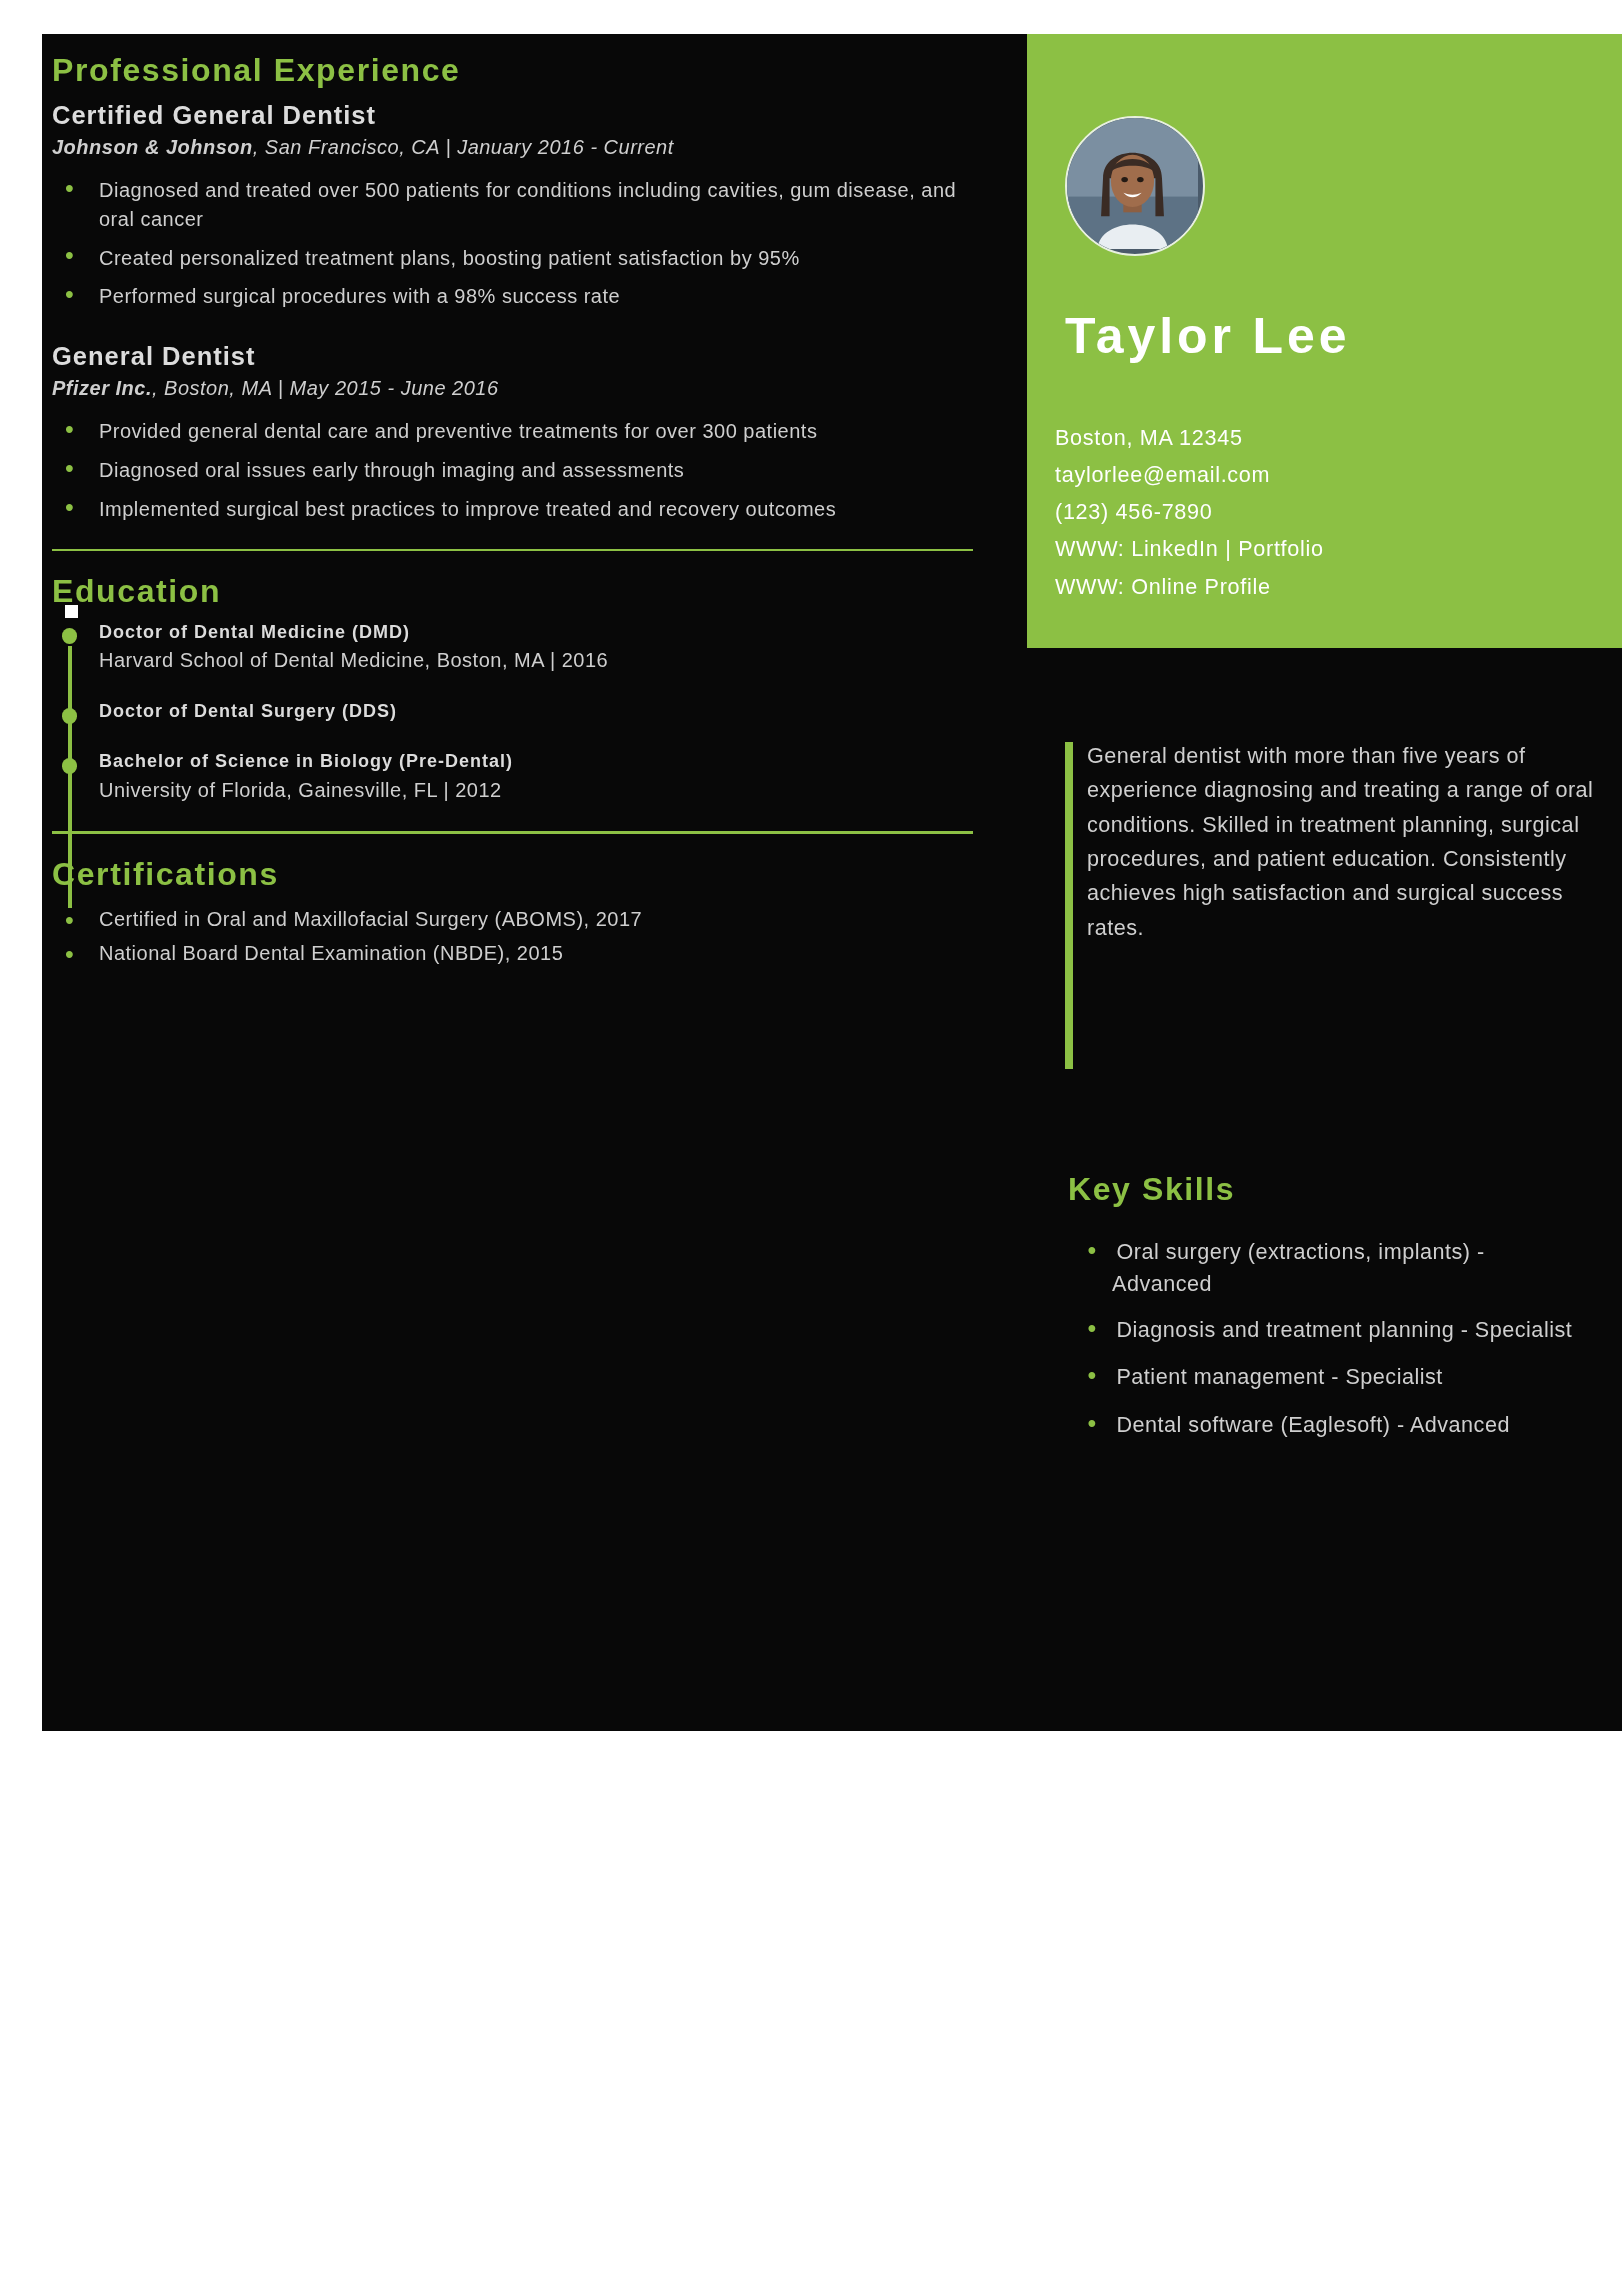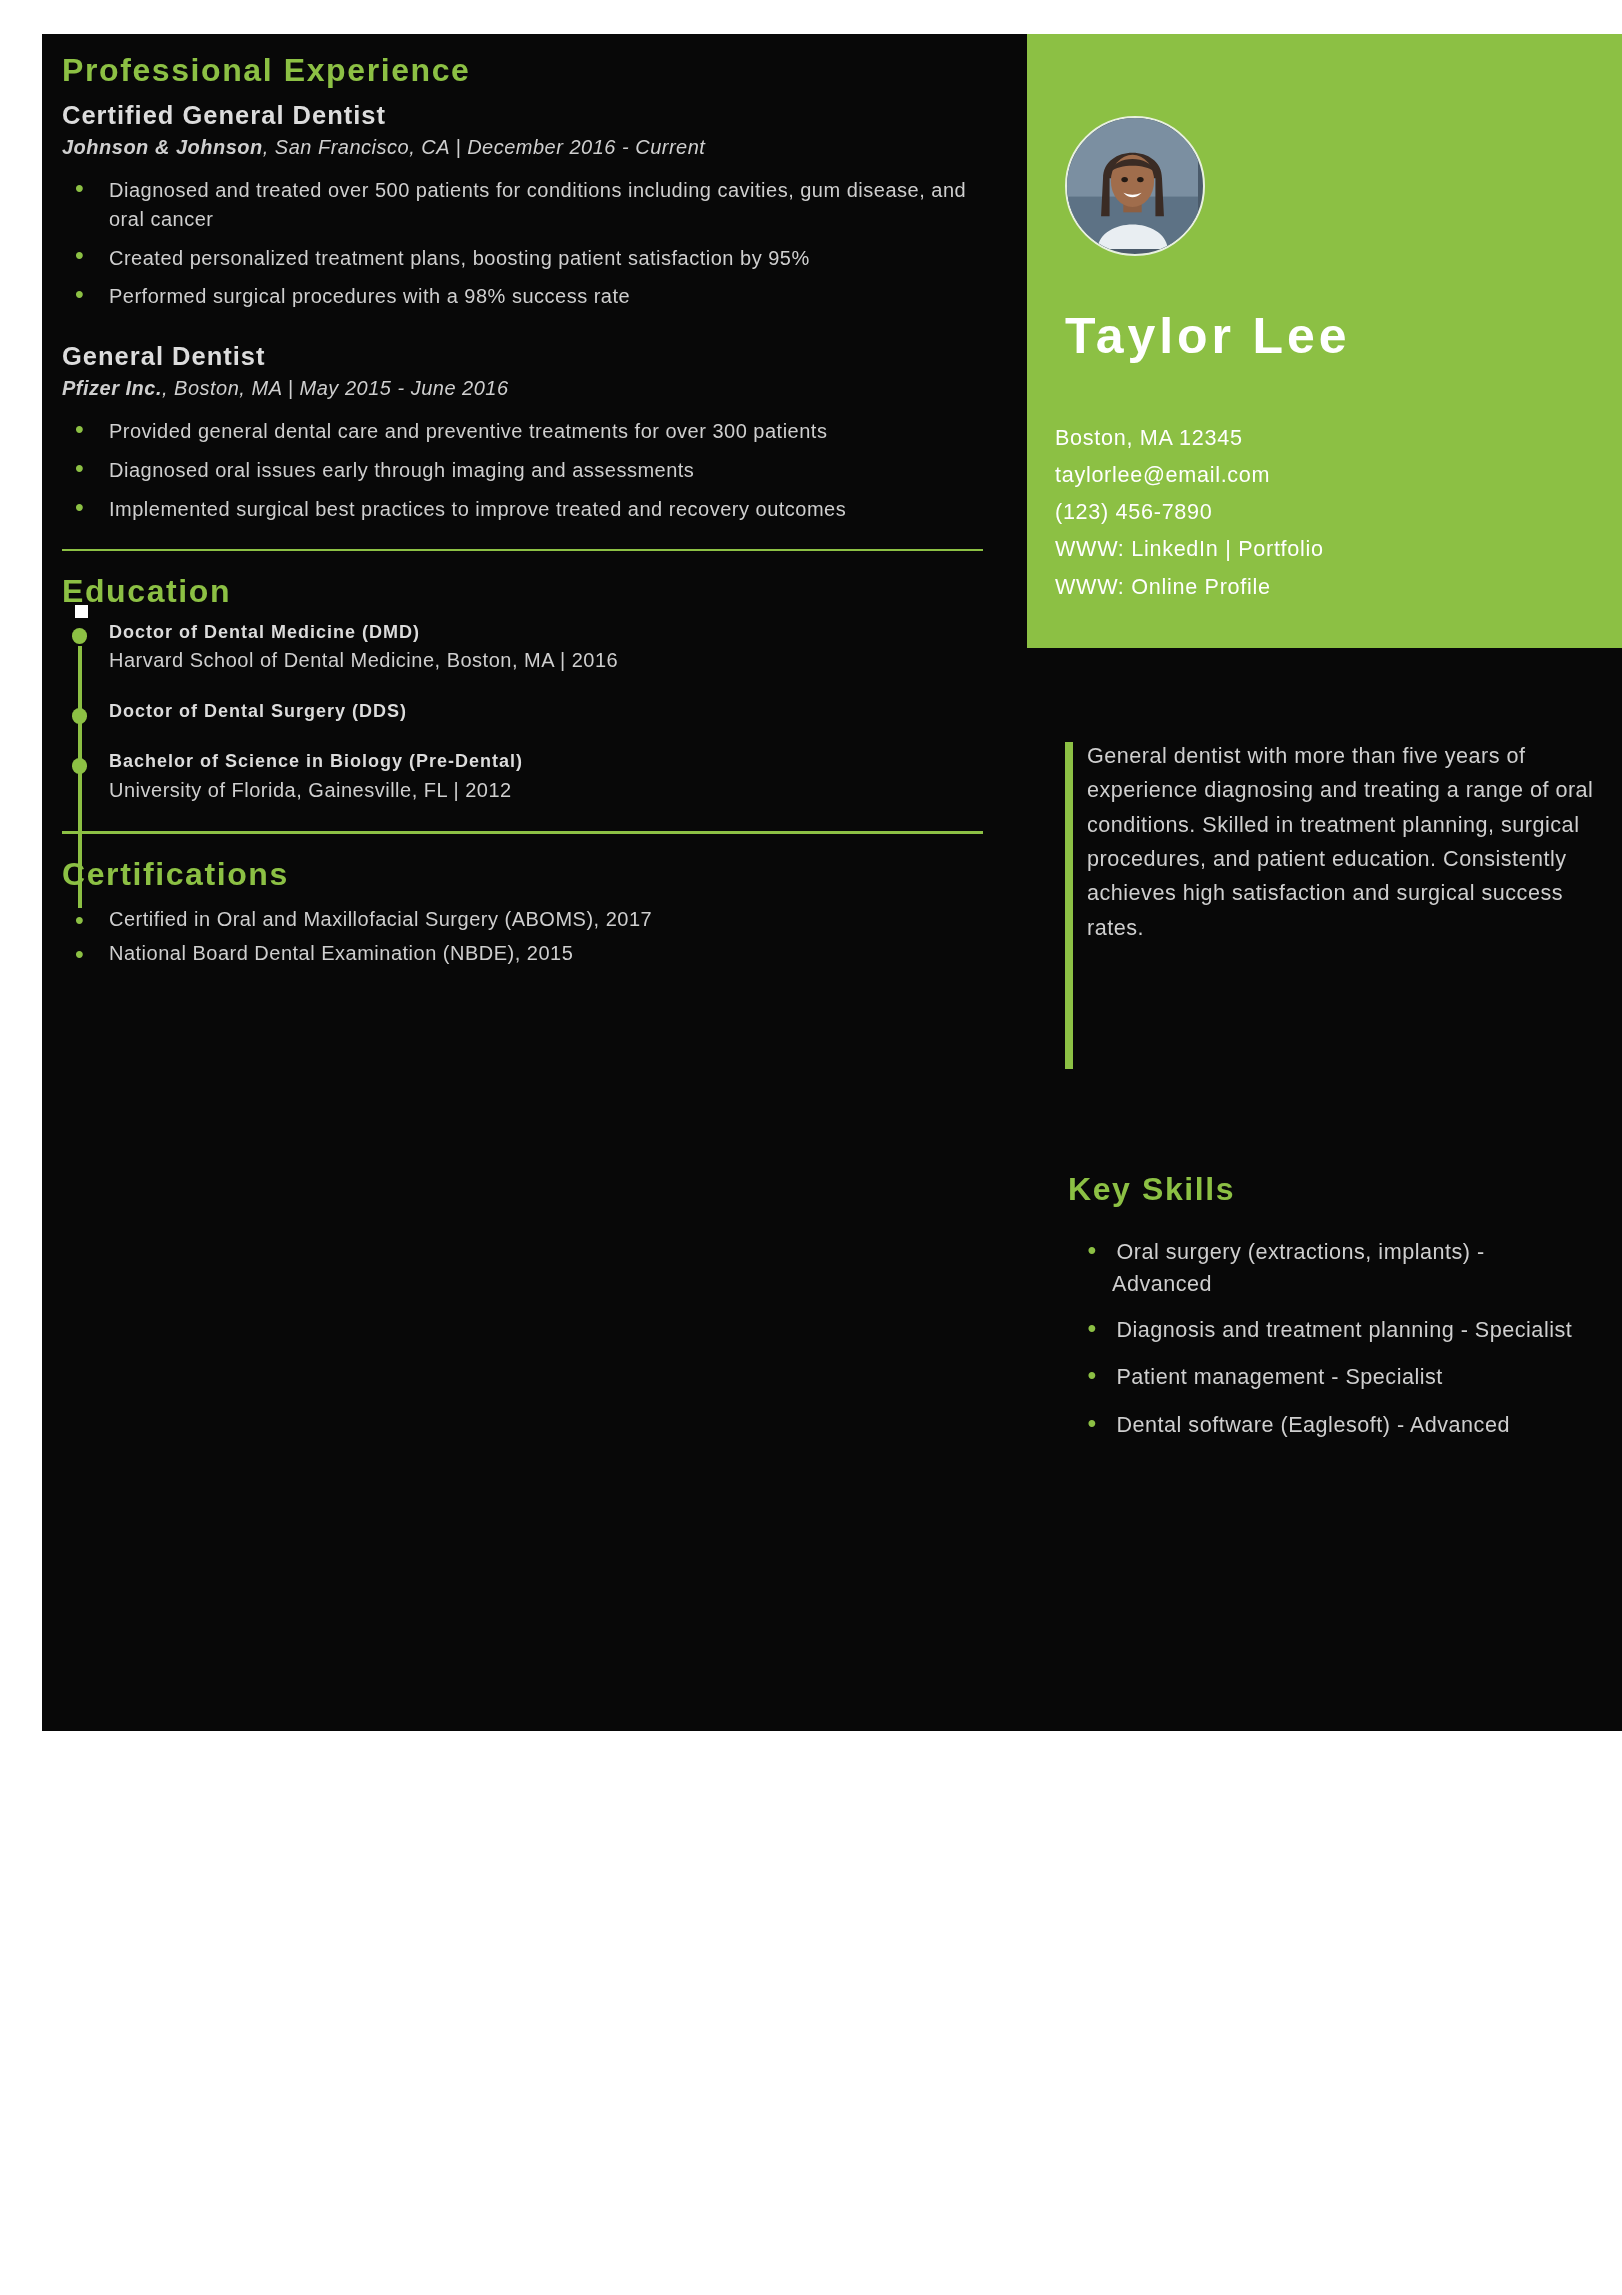--- a/index.html
+++ b/index.html
@@ -39,21 +39,21 @@
     left: 1027px;
     top: 34px;
     width: 595px;
     height: 614px;
     background: #8cc044;
   }
 
   
   .left-col {
     position: absolute;
-    left: 62px;
+    left: 52px;
     top: 52px;
     width: 929px;
     color: #d8d8d8;
   }
 
   .section-title {
     color: #8cc044;
     font-size: 32px;
     font-weight: bold;
     letter-spacing: 1.6px;
@@ -285,21 +285,21 @@
 
   <div class="dark-panel"></div>
   <div class="green-panel"></div>
 
   <div class="left-col">
 
     <h1 class="section-title">Professional Experience</h1>
 
     <div>
       <h2 class="job-title">Certified General Dentist</h2>
-      <p class="job-meta"><span class="company">Johnson &amp; Johnson</span><span>, San Francisco, CA | December 2016 - Current</span></p>
+      <p class="job-meta"><span class="company">Johnson &amp; Johnson</span><span>, San Francisco, CA | January 2016 - Current</span></p>
       <ul class="bullets">
         <li>Diagnosed and treated over 500 patients for conditions including cavities, gum disease, and oral cancer</li>
         <li>Created personalized treatment plans, boosting patient satisfaction by 95%</li>
         <li>Performed surgical procedures with a 98% success rate</li>
       </ul>
     </div>
 
     <div style="margin-top:31px;">
       <h2 class="job-title">General Dentist</h2>
       <p class="job-meta"><span class="company">Pfizer Inc.</span><span>, Boston, MA | May 2015 - June 2016</span></p>

